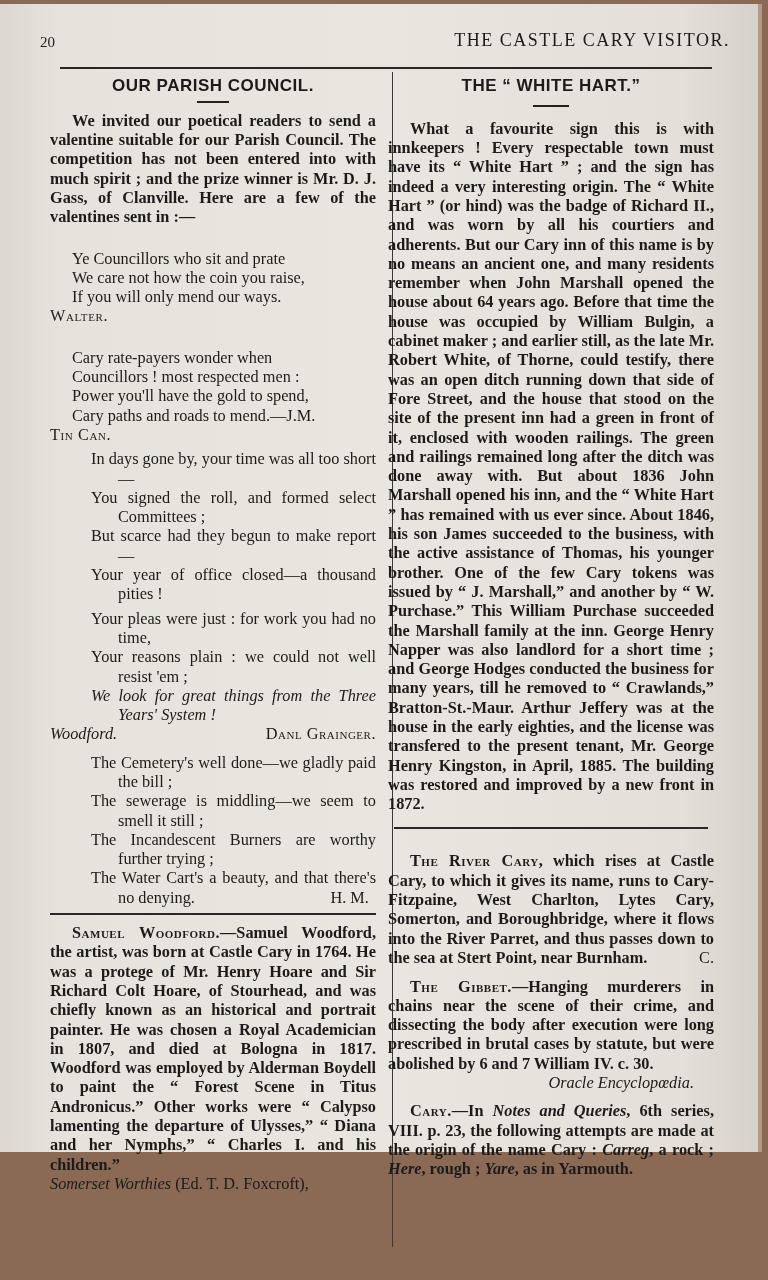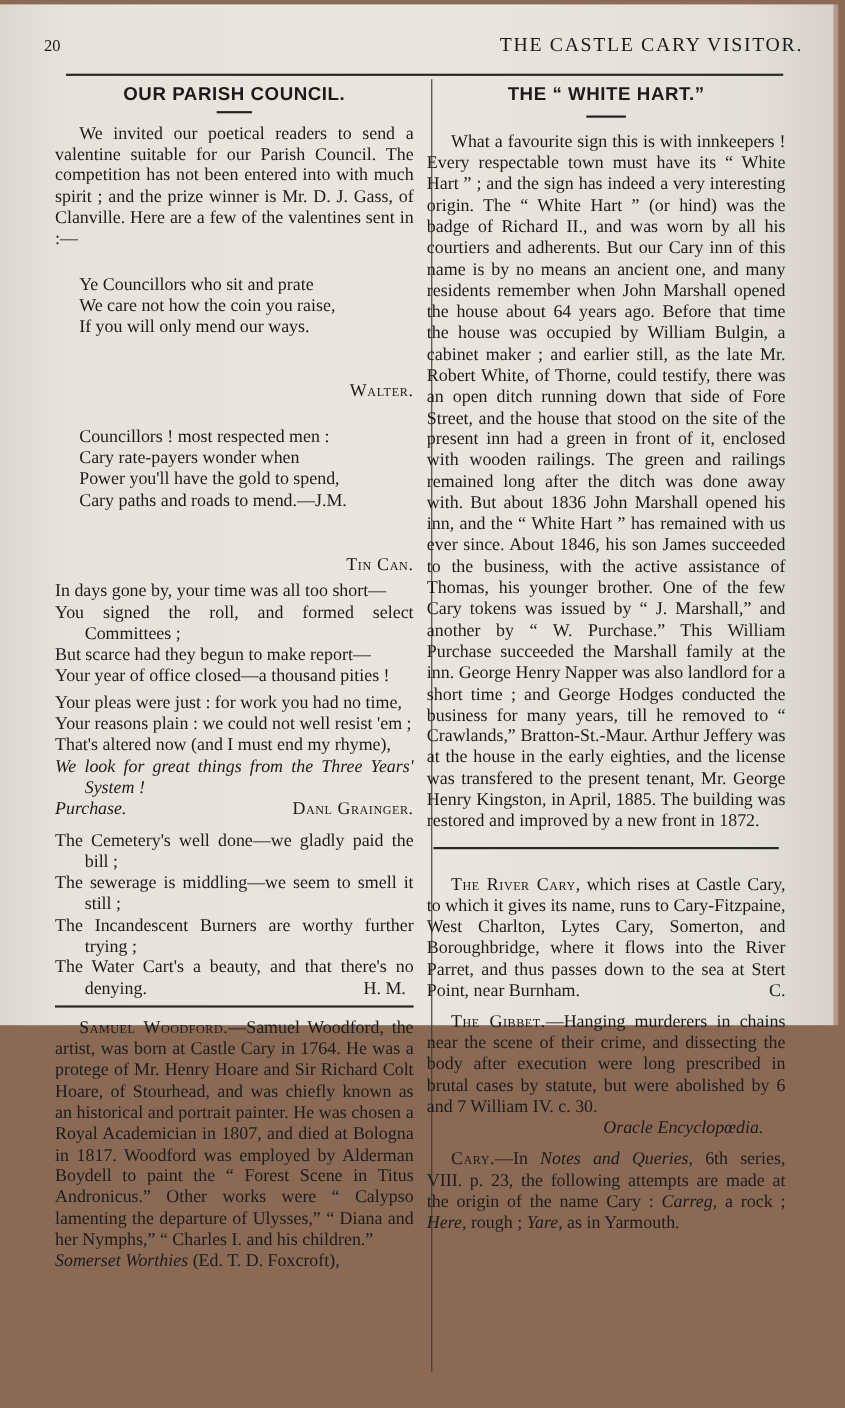--- a/index.html
+++ b/index.html
@@ -3,48 +3,48 @@
 <meta charset="utf-8">
 <style>
   html, body { margin: 0; padding: 0; }
   body {
     width: 768px; height: 1280px; overflow: hidden;
     background: #8a6a55;
     font-family: "Liberation Serif", "DejaVu Serif", serif;
     color: #1c1b19;
   }
   .page {
-    position: absolute; left: 0; top: 4px; width: 758px; height: 928px;
+    position: absolute; left: 0; top: 4px; width: 758px; height: 1148px;
     background: linear-gradient(90deg, #dcd8d0 0%, #e6e3dc 8%, #e9e6df 50%, #e4e0d9 90%, #d6d1c9 100%);
     border-right: 4px solid #b49a86;
   }
   .running-head { position: absolute; top: 26px; left: 40px; width: 690px; height: 24px; }
   .page-number { position: absolute; left: 0; top: 4px; font-size: 15px; }
   .journal-title { position: absolute; left: 0; right: 0; text-align: right; font-size: 18px; letter-spacing: 1.5px; top: 0; }
   .head-rule { position: absolute; top: 63px; left: 60px; width: 652px; height: 2px; background: #2a2826; }
   .col-rule { position: absolute; left: 392px; top: 68px; width: 1px; height: 1175px; background: #3a3835; }
 
   .col { position: absolute; top: 68px; font-size: 16.3px; line-height: 19.3px; }
   .col-left { left: 50px; width: 326px; }
   .col-right { left: 388px; width: 326px; }
 
   .section-title {
     font-family: "Liberation Sans", "DejaVu Sans", sans-serif; font-weight: bold;
     font-size: 17px; text-align: center; letter-spacing: 0.5px; margin-top: 4px;
   }
   .short-rule { width: 32px; height: 1.5px; background: #222; margin: 6px auto 8px auto; }
   .short-rule.r { width: 36px; margin: 10px auto 12px auto; }
   p { margin: 0; text-align: justify; }
-  .indent { text-indent: 22px; }
+  .indent { text-indent: 22px; font-weight: bold; }
   .poem { margin: 22px 0 0 22px; }
   .poem .l { display: block; }
   .poem .l.in { padding-left: 18px; }
-  .sig { text-align: right; font-variant: small-caps; letter-spacing: 0.6px; margin-top: 39px; }
+  .sig { font-variant: small-caps; letter-spacing: 0.6px; }
   .verse { margin-top: 5px; }
-  .verse .v { display: block; padding-left: 27px; text-indent: -27px; text-align: justify; }
+  .verse .v { display: block; padding-left: 27px; text-indent: -27px; text-align: justify; margin-left: 41px; }
   .ital { font-style: italic; }
   .sigrow { display: flex; justify-content: space-between; }
   .sc { font-variant: small-caps; letter-spacing: 0.5px; }
   .full-rule { height: 2px; background: #2a2826; margin: 6px 0 8px 0; }
   .full-rule.r { margin: 14px 6px 22px 6px; }
   .gap { height: 9px; }
   .gap-sm { height: 5px; }
   .right-sig { text-align: right; }
 </style>
 </head>
@@ -65,40 +65,39 @@
     <p class="indent">We invited our poetical readers to send a valentine suitable for our Parish Council. The competition has not been entered into with much spirit ; and the prize winner is Mr. D. J. Gass, of Clanville. Here are a few of the valentines sent in :—</p>
 
     <div class="poem">
       <span class="l">Ye Councillors who sit and prate</span>
       <span class="l">We care not how the coin you raise,</span>
       <span class="l">If you will only mend our ways.</span>
     </div>
     <div class="sig">Walter.</div>
 
     <div class="poem">
+      <span class="l">Cary rate-payers wonder when</span>
       <span class="l">Councillors ! most respected men :</span>
-      <span class="l">Cary rate-payers wonder when</span>
       <span class="l">Power you'll have the gold to spend,</span>
       <span class="l">Cary paths and roads to mend.—J.M.</span>
     </div>
 
     <div class="sig">Tin Can.</div>
 
     <div class="verse">
       <span class="v">In days gone by, your time was all too short—</span>
       <span class="v">You signed the roll, and formed select Committees ;</span>
       <span class="v">But scarce had they begun to make report—</span>
       <span class="v">Your year of office closed—a thousand pities !</span>
       <div class="gap-sm"></div>
       <span class="v">Your pleas were just : for work you had no time,</span>
       <span class="v">Your reasons plain : we could not well resist 'em ;</span>
-      <span class="v">That's altered now (and I must end my rhyme),</span>
       <span class="v ital">We look for great things from the Three Years' System !</span>
       <div class="sigrow">
-        <span class="ital">Purchase.</span>
+        <span class="ital">Woodford.</span>
         <span class="sc">Danl Grainger.</span>
       </div>
     </div>
 
     <div class="verse" style="margin-top:9px">
       <span class="v">The Cemetery's well done—we gladly paid the bill ;</span>
       <span class="v">The sewerage is middling—we seem to smell it still ;</span>
       <span class="v">The Incandescent Burners are worthy further trying ;</span>
       <span class="v"><span>The Water Cart's a beauty, and that there's no denying.</span><span style="float:right">H. M.</span></span>
     </div>

